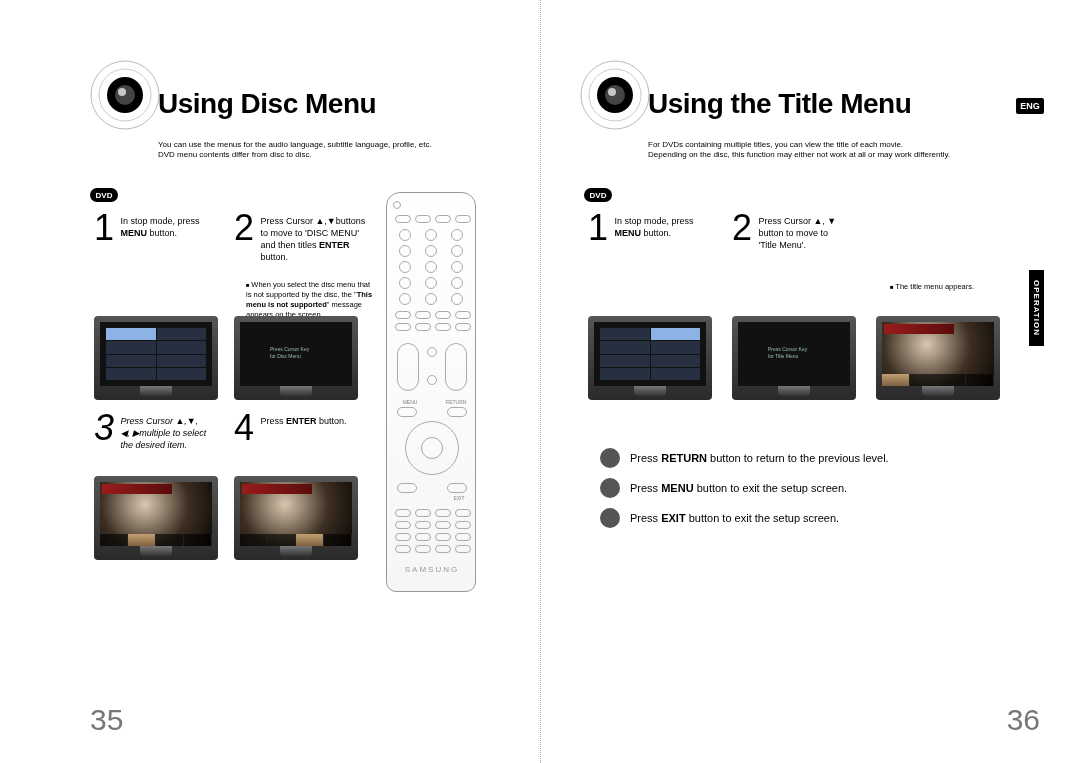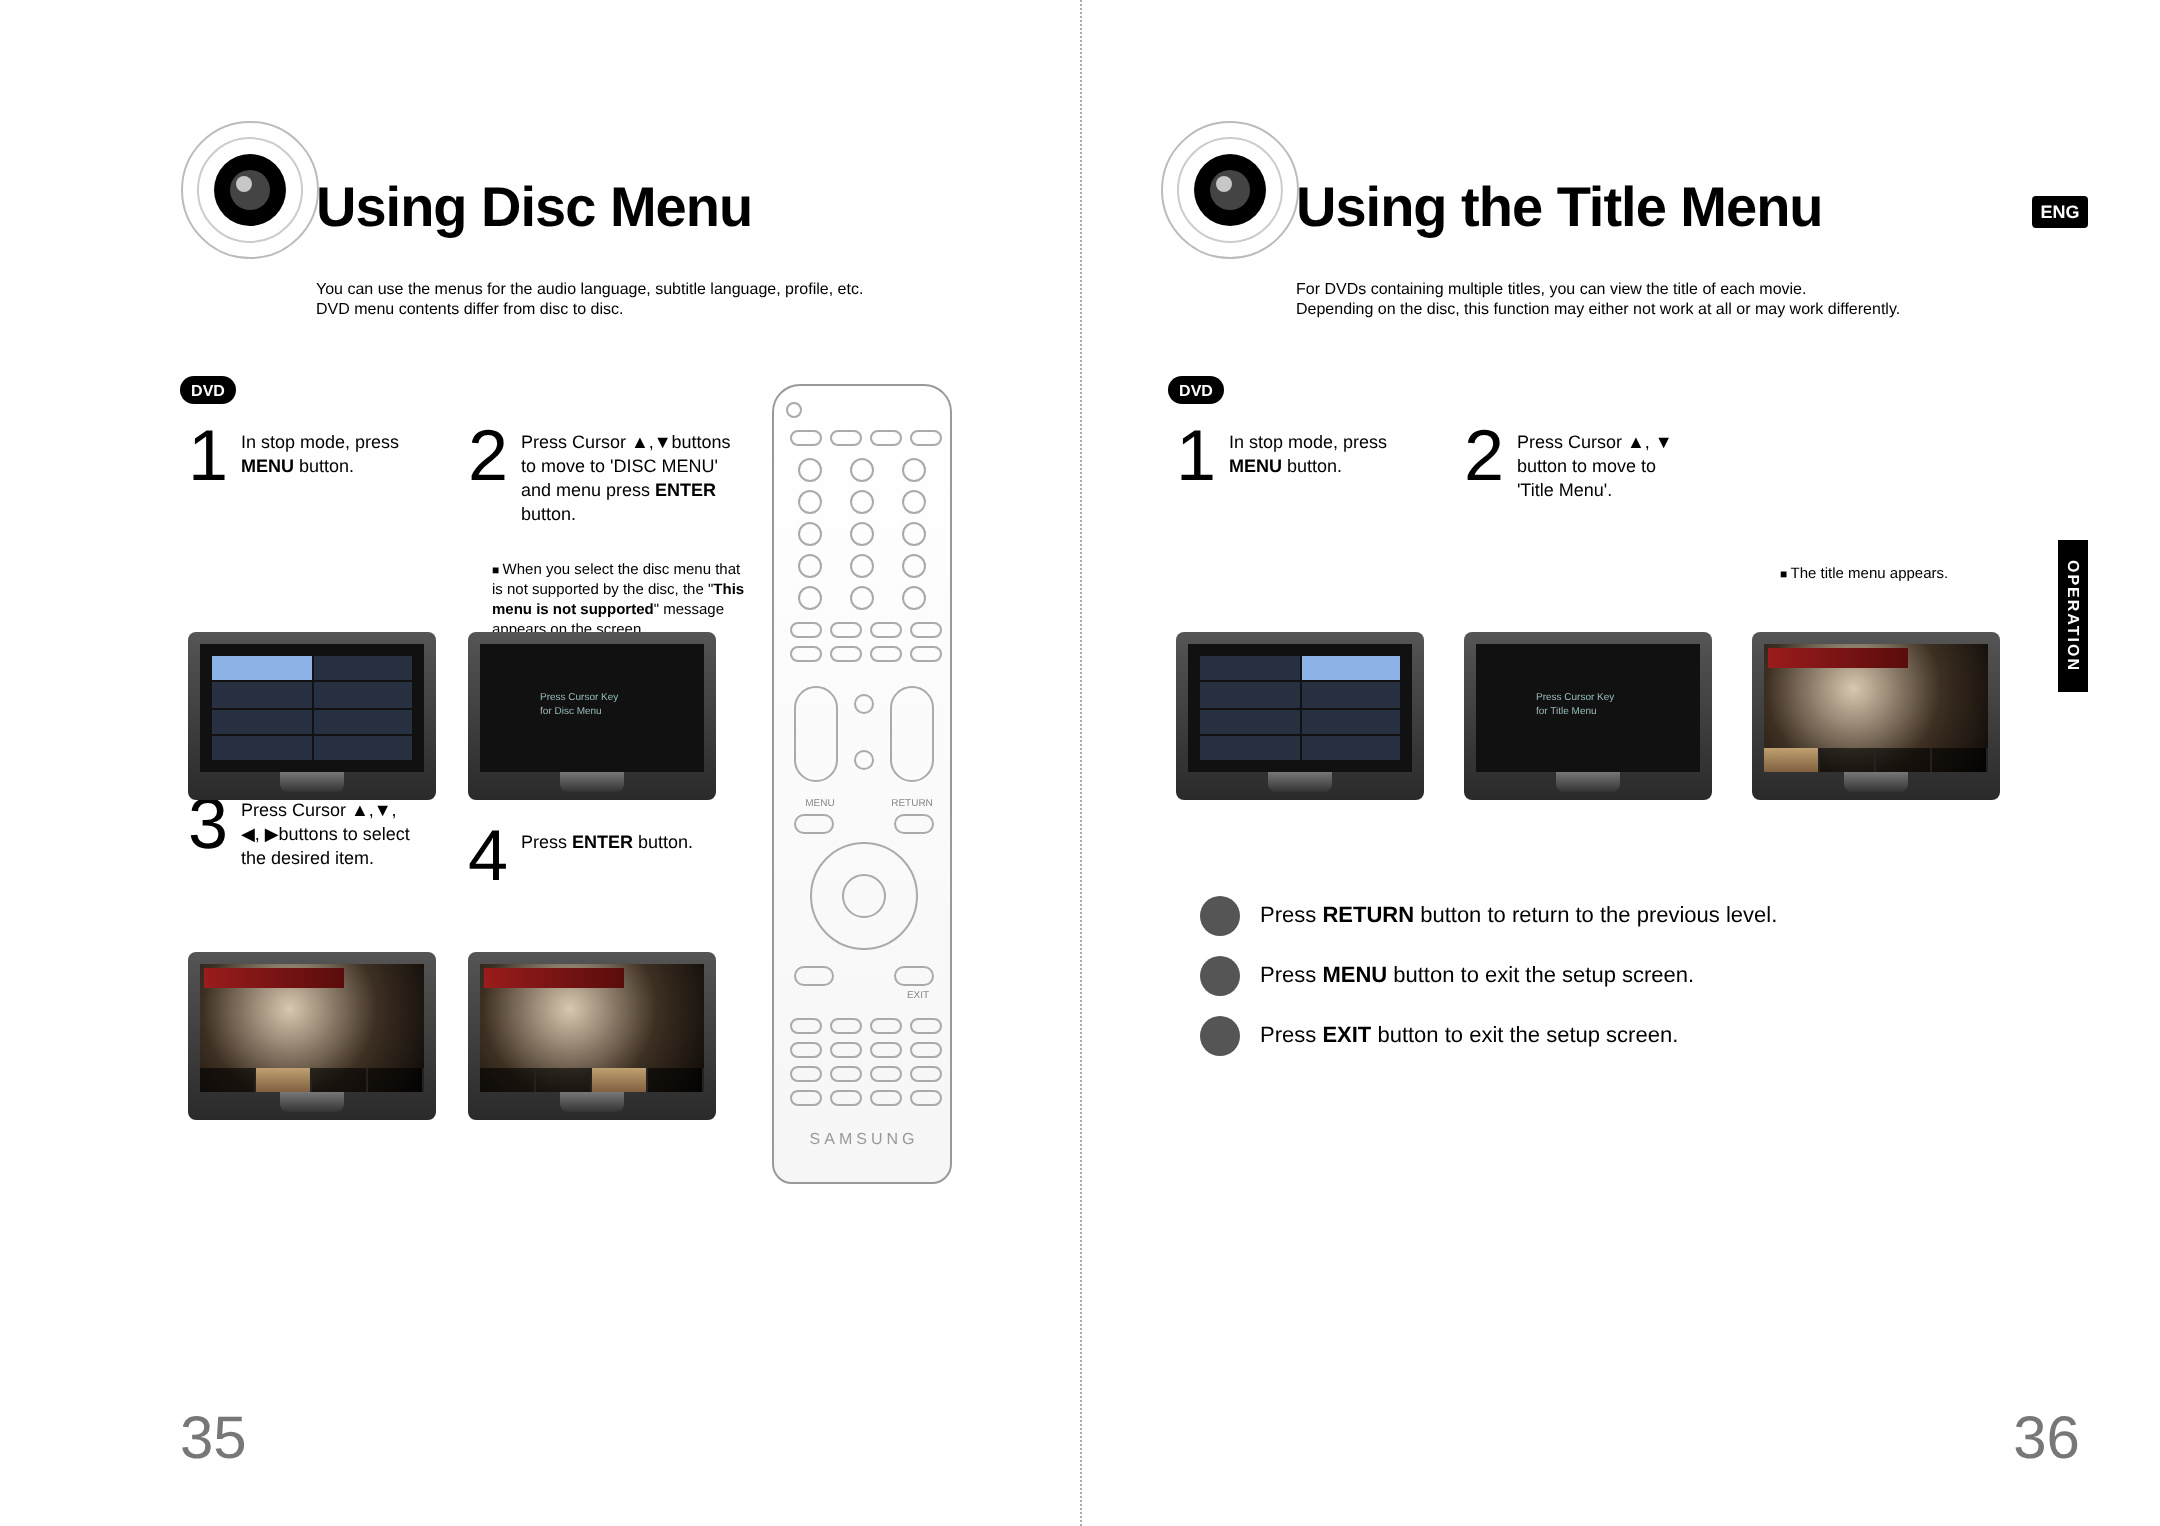--- a/index.html
+++ b/index.html
@@ -78,33 +78,33 @@
         <span>In stop mode, press</span><br>
         <b>MENU</b><span> button.</span>
       </span>
     </div>
 
     <div class="step" style="left:234px; top:212px;">
       <span class="step-num">2</span>
       <span class="step-txt">
         <span>Press Cursor ▲,▼buttons</span><br>
         <span>to move to 'DISC MENU'</span><br>
-        <span>and menu press </span><b>ENTER</b><br>
+        <span>and then titles </span><b>ENTER</b><br>
         <span>button.</span>
       </span>
     </div>
     <div class="note-bullet" style="left:246px; top:280px;">
       When you select the disc menu that is not supported by the disc, the "<b>This menu is not supported</b>" message appears on the screen.
     </div>
 
-    <div class="step" style="left:94px; top:396px;">
+    <div class="step" style="left:94px; top:412px;font-style:italic;">
       <span class="step-num">3</span>
       <span class="step-txt">
         <span>Press Cursor ▲,▼,</span><br>
-        <span>◀, ▶buttons to select</span><br>
+        <span>◀, ▶multiple to select</span><br>
         <span>the desired item.</span>
       </span>
     </div>
 
     <div class="step" style="left:234px; top:412px;">
       <span class="step-num">4</span>
       <span class="step-txt">
         <span>Press </span><b>ENTER</b><span> button.</span>
       </span>
     </div>

